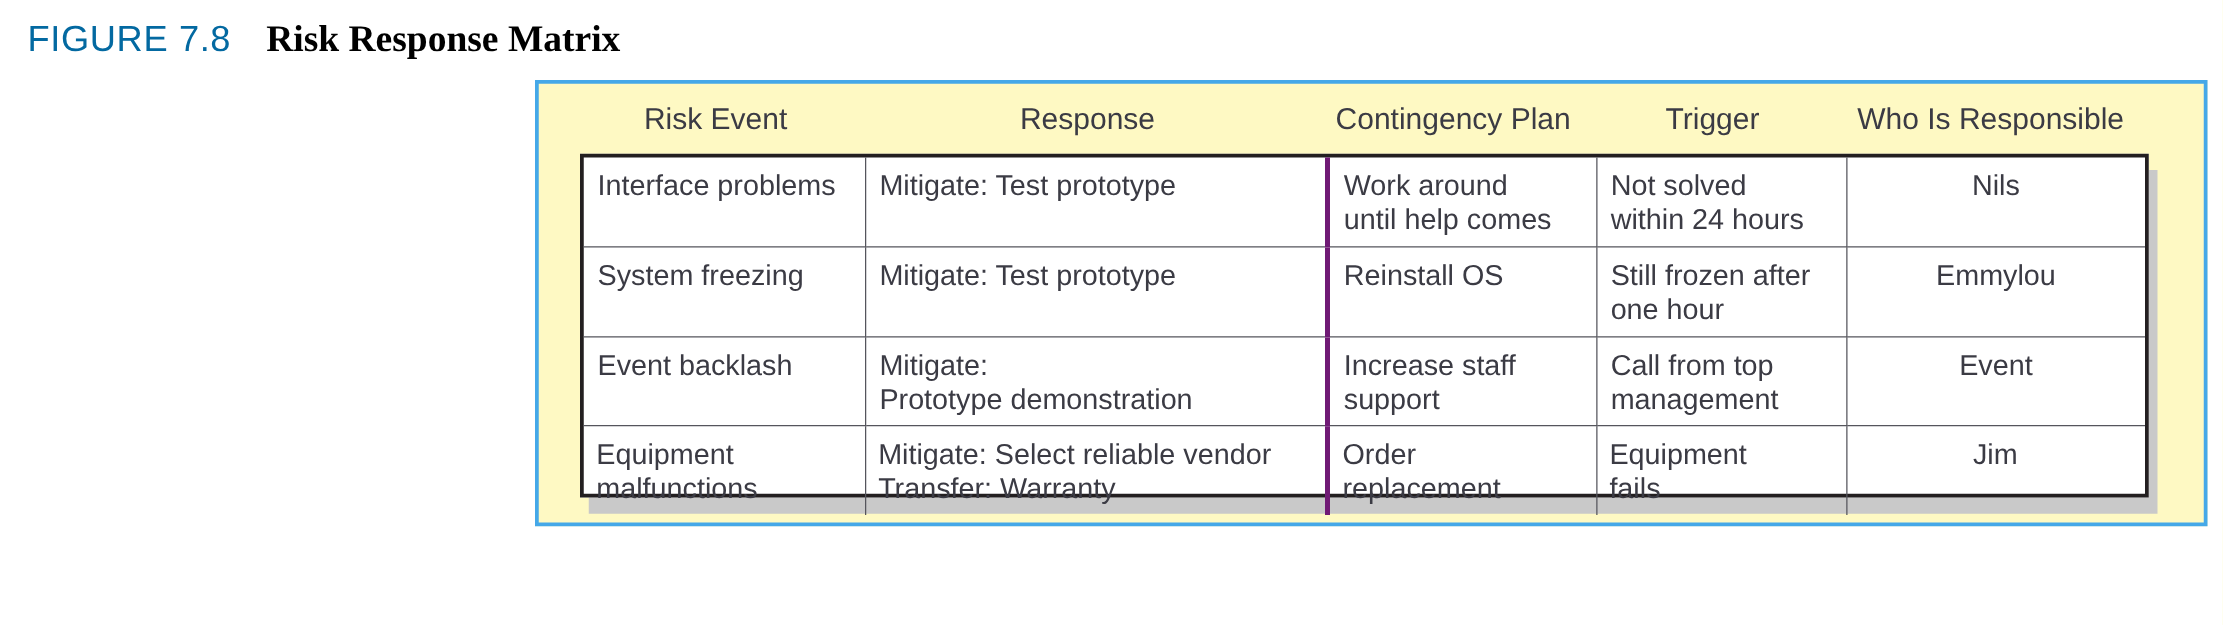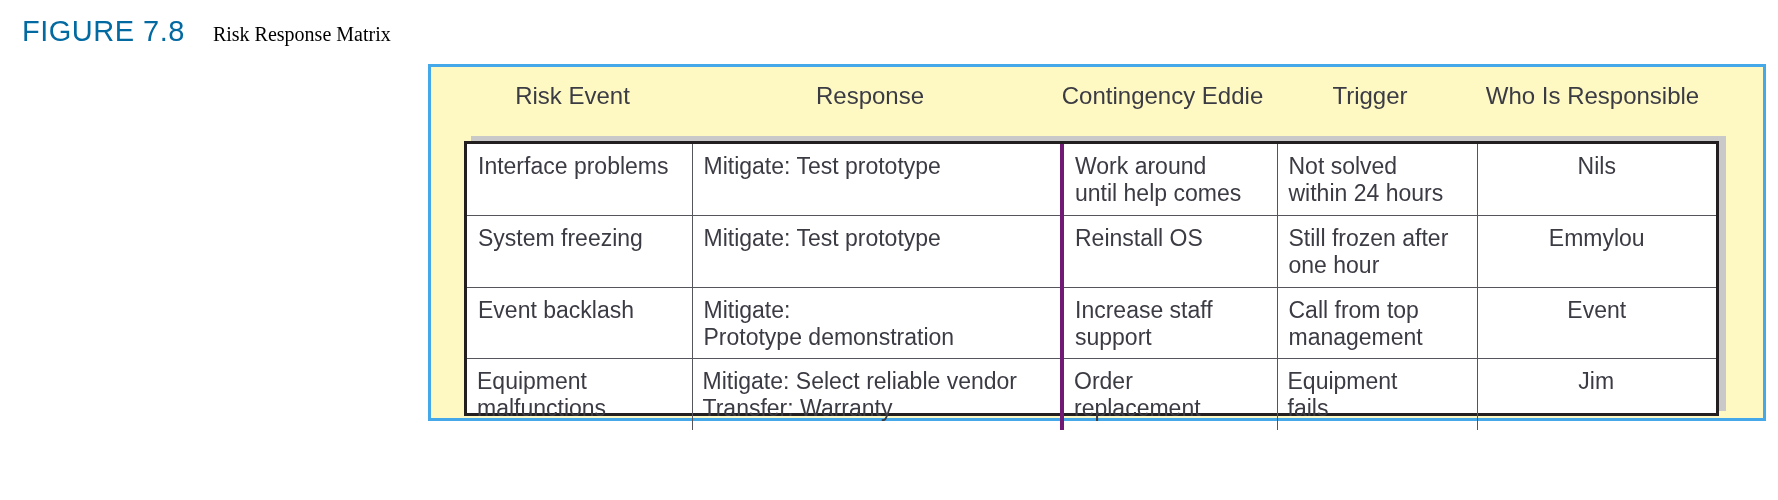--- a/index.html
+++ b/index.html
@@ -25,22 +25,22 @@
   }
   .figure-label {
     font-family: "Liberation Sans", sans-serif;
     font-weight: normal;
     font-size: 29px;
     letter-spacing: 0.5px;
     color: #0369a1;
   }
   .figure-title {
     font-family: "Liberation Serif", serif;
-    font-weight: normal;
-    font-size: 20px;
+    font-weight: bold;
+    font-size: 30px;
     color: #000000;
     margin-left: 28px;
   }
 
   
   .panel {
     position: absolute;
     left: 428px;
     top: 64px;
     width: 1338px;
@@ -81,21 +81,21 @@
     left: 33px;
     top: 62px;
     width: 1255px;
     height: 275px;
     background: #c9c9c9;
     transform: translate(7px, 7px);
   }
   .table-wrap {
     position: absolute;
     left: 33px;
-    top: 74px;
+    top: 56px;
     width: 1255px;
     height: 275px;
     background: #ffffff;
     border: 3px solid #231f20;
     box-sizing: border-box;
   }
   table.matrix {
     width: 100%;
     height: 100%;
     border-collapse: collapse;
@@ -135,21 +135,21 @@
   <span class="figure-label">FIGURE 7.8</span>
   <span class="figure-title">Risk Response Matrix</span>
 </div>
 
 <div class="panel">
 
   <div class="col-headers">
     <div class="hdr-pad"></div>
     <div class="col-header w1">Risk Event</div>
     <div class="col-header w2">Response</div>
-    <div class="col-header w3">Contingency Eddie</div>
+    <div class="col-header w3">Contingency Plan</div>
     <div class="col-header w4">Trigger</div>
     <div class="col-header w5">Who Is Responsible</div>
   </div>
 
   <div class="table-shadow"></div>
 
   <div class="table-wrap">
     <table class="matrix">
       <colgroup>
         <col style="width:225px">

